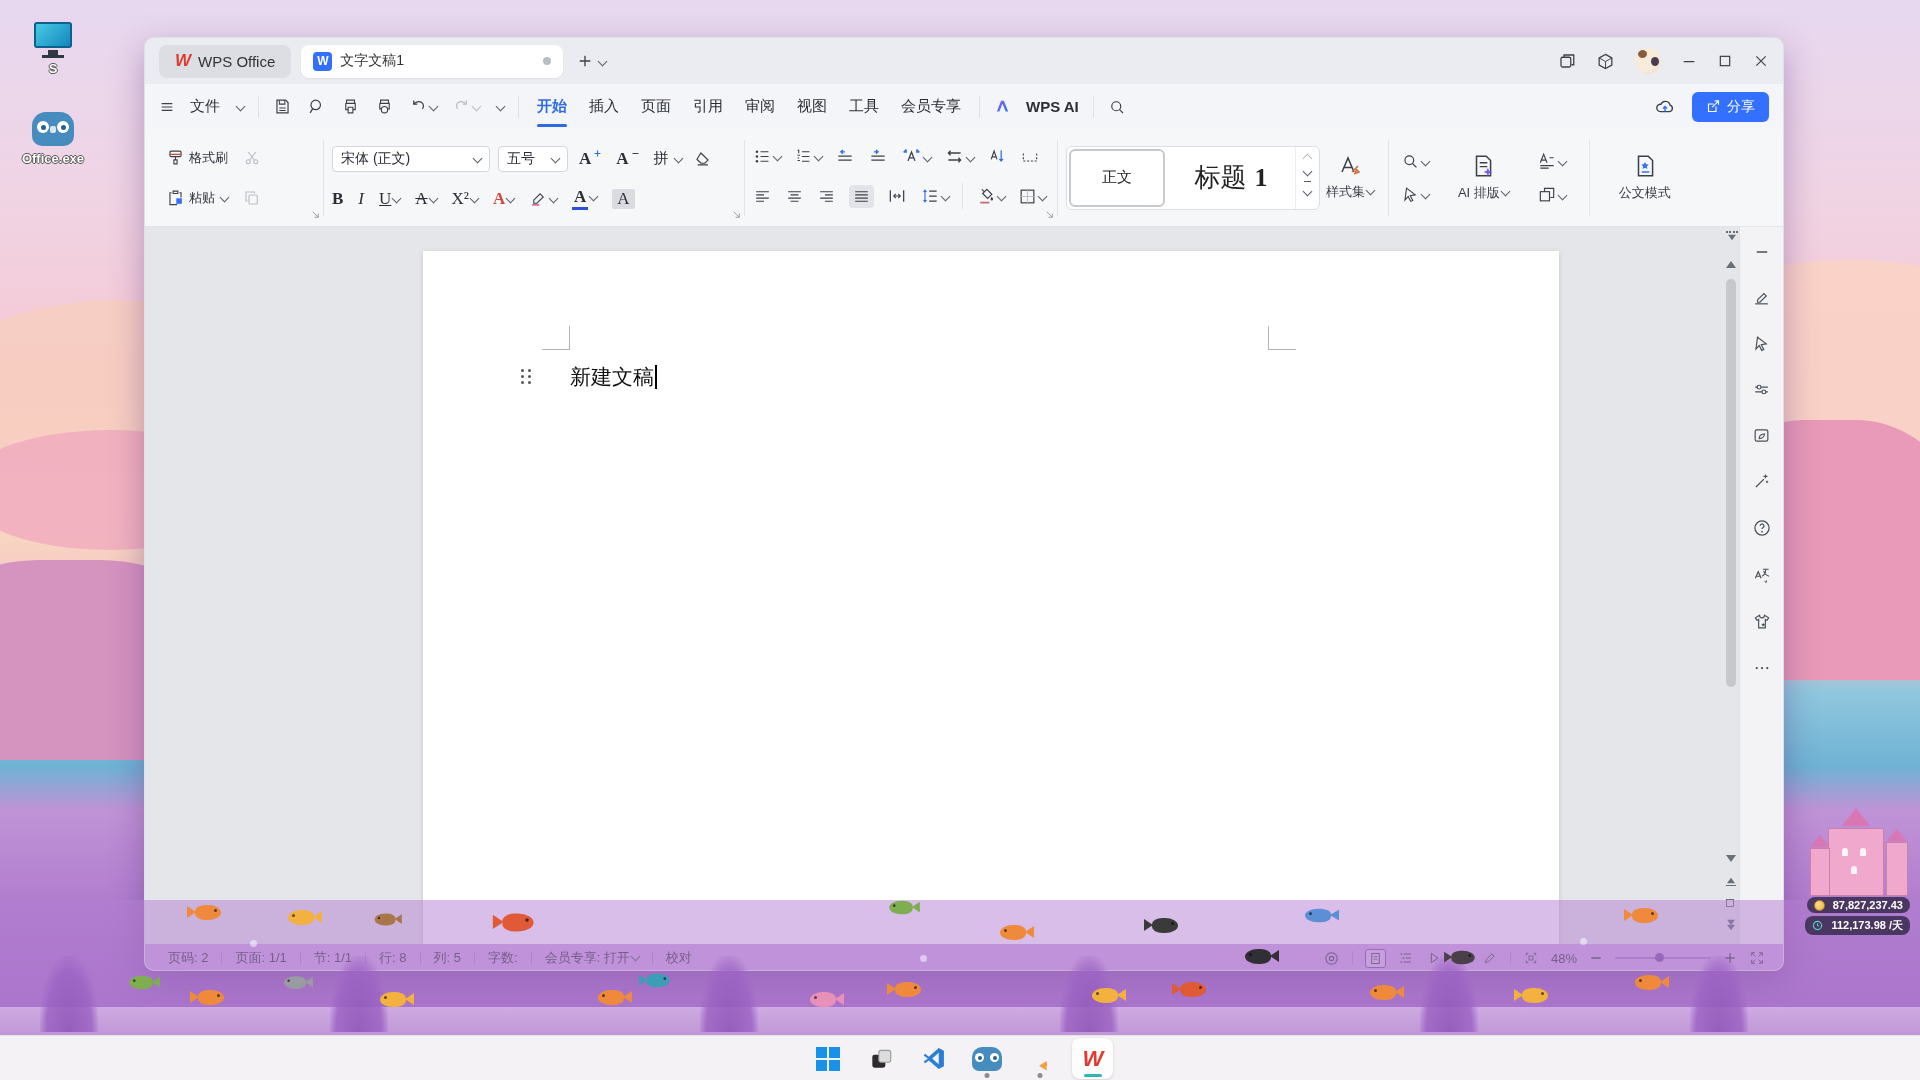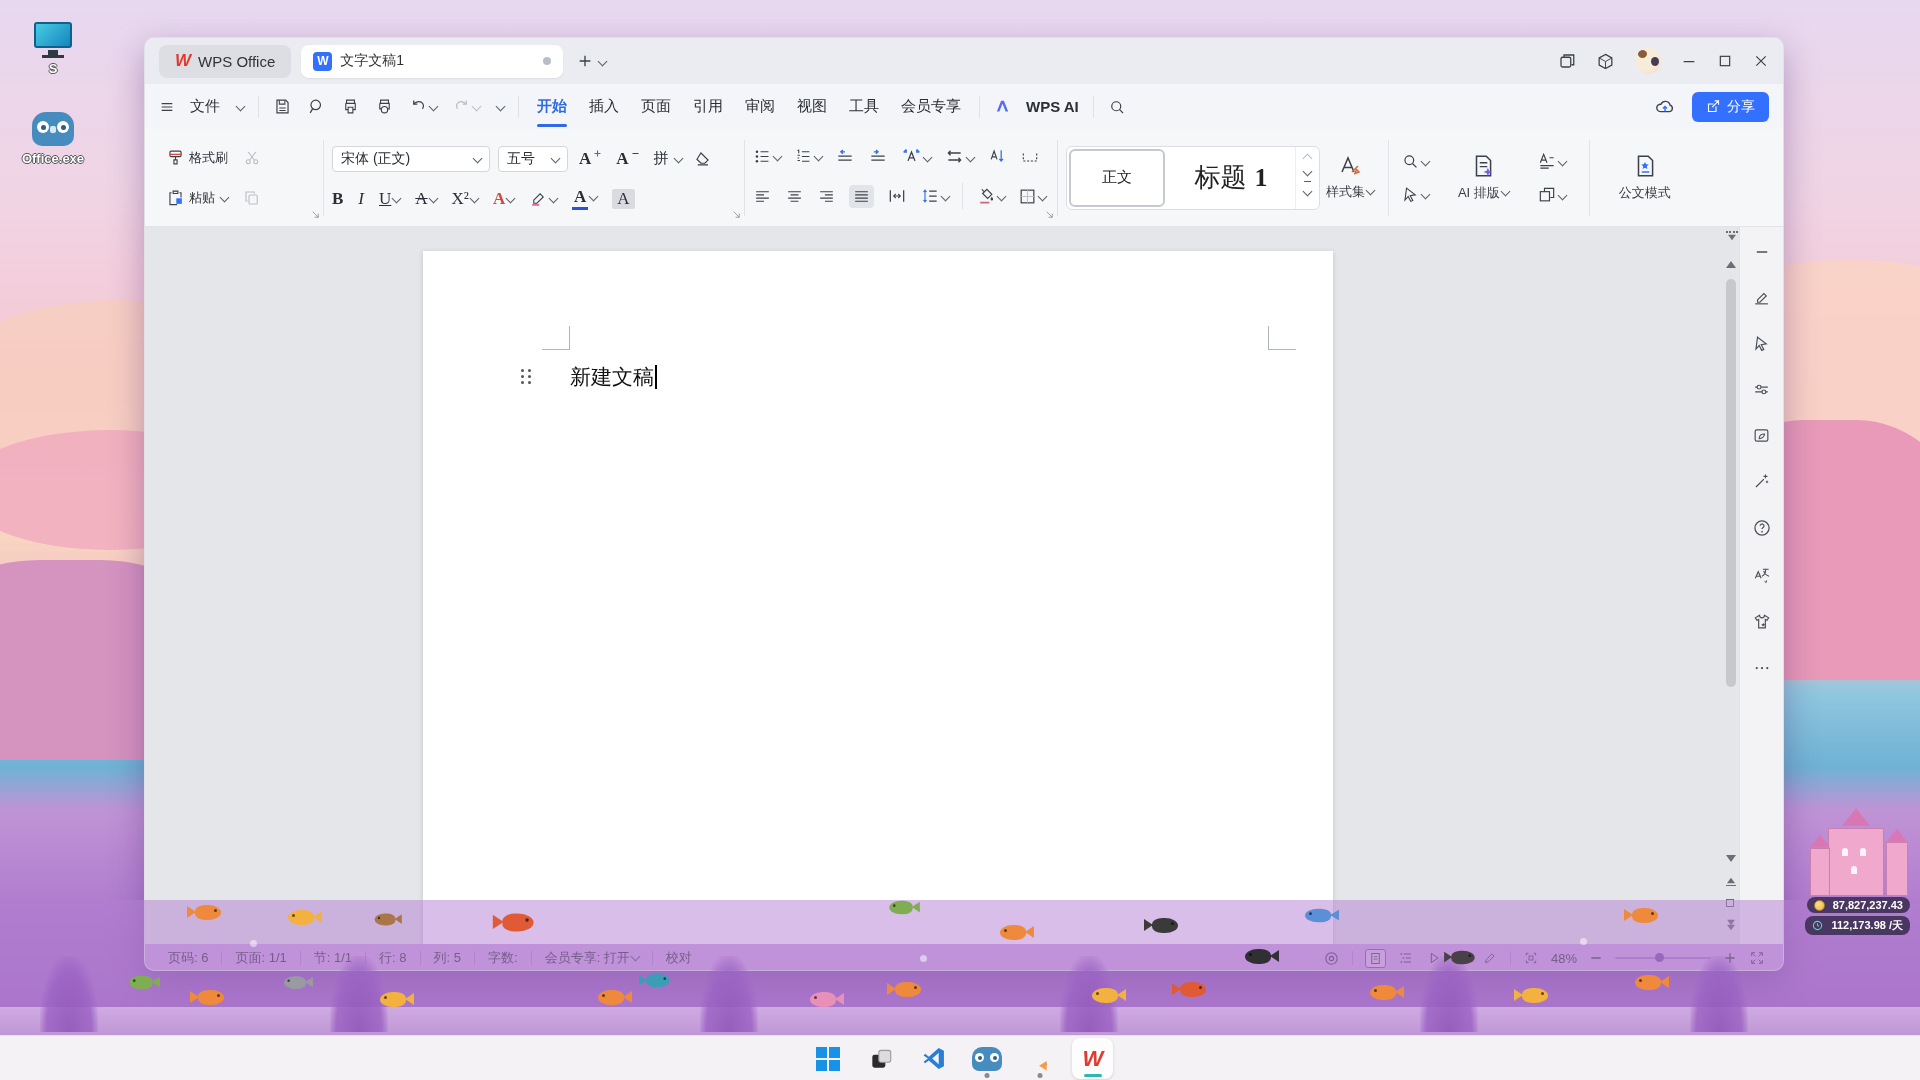--- a/index.html
+++ b/index.html
@@ -68,21 +68,21 @@
   .stylegallery{display:flex;align-items:stretch;background:#fff;border:1px solid #dcdee3;border-radius:6px;height:64px;overflow:hidden;}
   .stylecell{display:flex;align-items:center;justify-content:center;padding:0 18px;font-size:15px;color:#222;}
   .stylecell.sel{border:2px solid #c6c9cf;border-radius:6px;margin:2px;}
   .galarrows{display:flex;flex-direction:column;justify-content:space-between;padding:8px 8px;border-left:1px solid #eceef1;}
   .expander{position:absolute;right:2px;bottom:0px;}
   .cv{display:inline-block;width:7px;height:7px;border-right:1.4px solid #5a6068;border-bottom:1.4px solid #5a6068;transform:rotate(45deg);margin-left:2px;vertical-align:2px;}
   .cv.dis{border-color:#b9bdc4;}
   .cv.up{transform:rotate(-135deg);vertical-align:-2px;}
 
   .docarea{position:absolute;left:0;top:189px;width:100%;height:717px;background:#e5e6e9;}
-  .page{position:absolute;left:278px;top:24px;width:910px;height:700px;background:#fff;box-shadow:0 1px 5px rgba(0,0,0,.15);}
+  .page{position:absolute;left:278px;top:24px;width:1136px;height:700px;background:#fff;box-shadow:0 1px 5px rgba(0,0,0,.15);}
   .markL{position:absolute;left:119px;top:75px;width:28px;height:24px;border-right:1px solid #b0b4bc;border-bottom:1px solid #b0b4bc;}
   .markR{position:absolute;left:845px;top:75px;width:28px;height:24px;border-left:1px solid #b0b4bc;border-bottom:1px solid #b0b4bc;}
   .docline{position:absolute;left:147px;top:112px;font-family:"Liberation Serif",serif;font-size:21px;color:#111;display:flex;align-items:center;}
   .caret{display:inline-block;width:2px;height:24px;background:#000;margin-left:1px;}
   .draghandle{position:absolute;left:98px;top:118px;display:grid;grid-template-columns:4px 4px;grid-gap:3px;}
   .draghandle i{width:3px;height:3px;border-radius:50%;background:#555;}
 
   .scrollcol{position:absolute;right:44px;top:189px;width:16px;height:717px;}
   .thumb{position:absolute;left:3px;top:52px;width:10px;height:408px;border-radius:5px;background:#c6c8cc;}
   .tri{width:0;height:0;border-left:5px solid transparent;border-right:5px solid transparent;}
@@ -596,21 +596,21 @@
           <path d="M13.5 13l.7 1.5 1.6.2-1.2 1.1.3 1.6-1.4-.8-1.4.8.3-1.6-1.2-1.1 1.6-.2z" fill="#4a5058"></path>
         </svg>
       <svg class="ic" width="18" height="18" viewBox="0 0 24 24">
           <circle cx="5" cy="12" r="1.5" fill="#4a5058"></circle>
           <circle cx="12" cy="12" r="1.5" fill="#4a5058"></circle>
           <circle cx="19" cy="12" r="1.5" fill="#4a5058"></circle>
         </svg>
     </div>
 
     <div class="statusbar">
-      <span class="sitem">页码: 6</span>
+      <span class="sitem">页码: 2</span>
         <span class="ssep"></span>
       <span class="sitem">页面: 1/1</span>
         <span class="ssep"></span>
       <span class="sitem">节: 1/1</span>
         <span class="ssep"></span>
       <span class="sitem">行: 8</span>
         <span class="ssep"></span>
       <span class="sitem">列: 5</span>
         <span class="ssep"></span>
       <span class="sitem">字数:</span>

